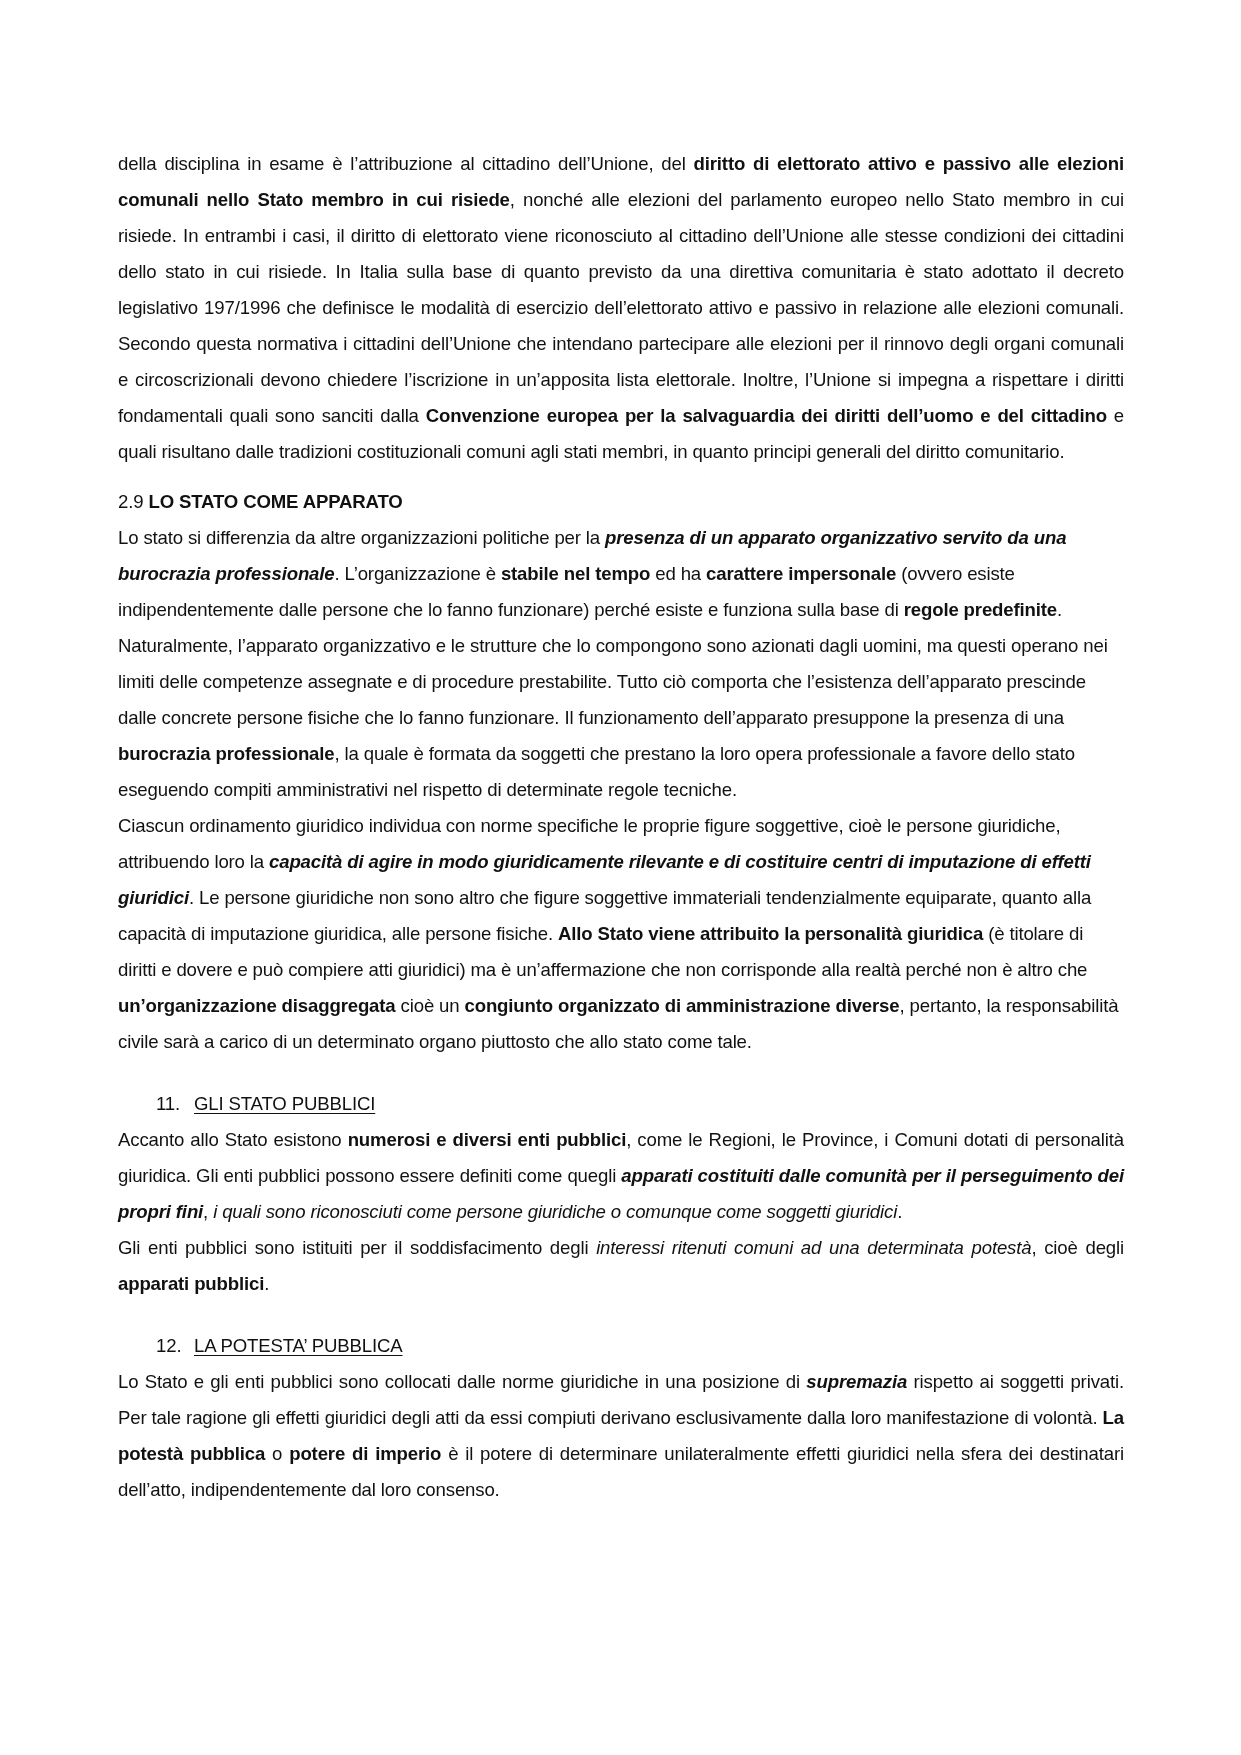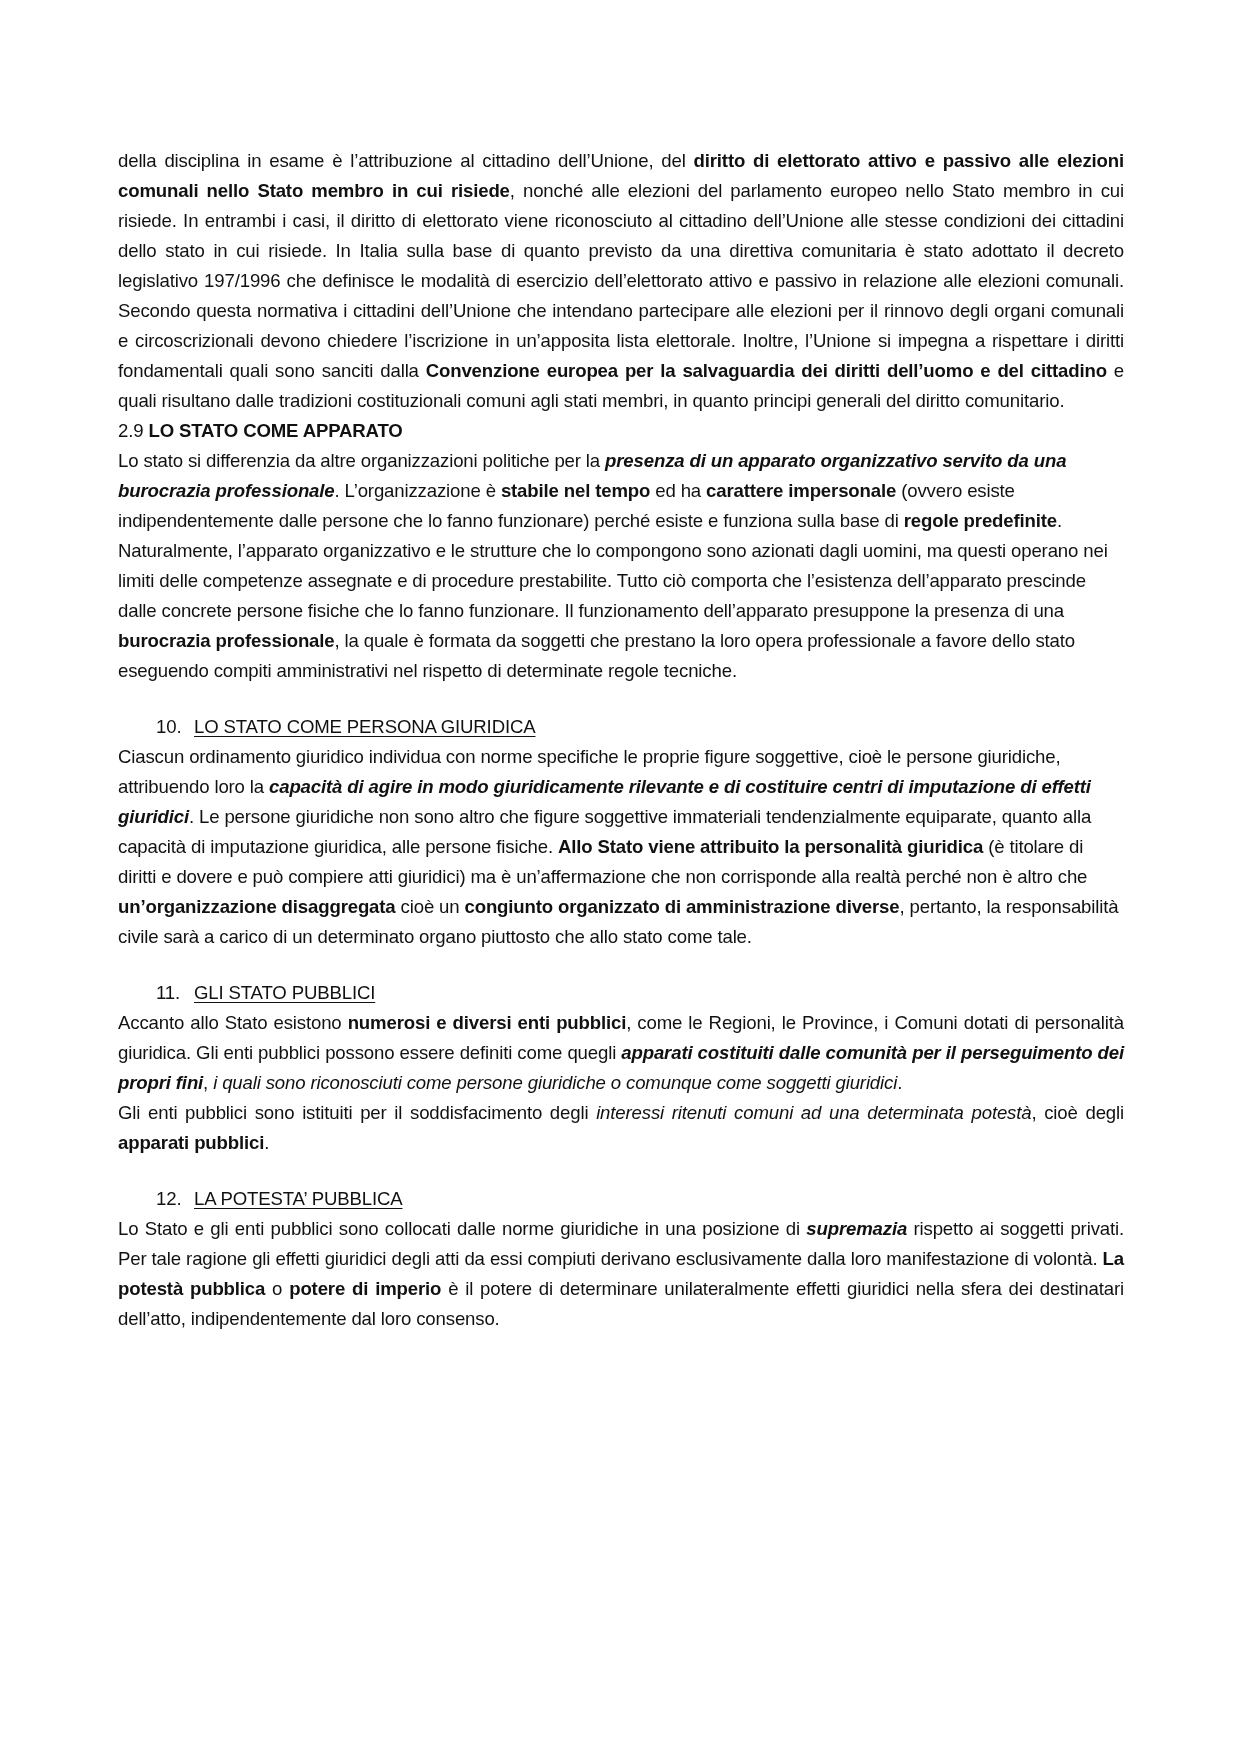--- a/index.html
+++ b/index.html
@@ -16,28 +16,28 @@
       color: #111111;
     }
     .page {
       position: absolute;
       left: 118px;
       top: 146px;
       width: 1006px;
     }
     .p {
       font-size: 18.6px;
-      line-height: 30px;
+      line-height: 36px;
       margin: 0;
       letter-spacing: -0.15px;
     }
     .just {
       text-align: justify;
     }
-    .gap-sm { }
+    .gap-sm { margin-top: 14px; }
     .gap-lg { margin-top: 26px; }
     .heading-num {
       display: inline-block;
       width: 38px;
       text-align: left;
     }
     .indented {
       padding-left: 38px;
     }
     .u { text-decoration: underline; text-underline-offset: 3px; }
@@ -50,23 +50,20 @@
 <div class="page">
 
   <p class="p just">della disciplina in esame è l’attribuzione al cittadino dell’Unione, del <b>diritto di elettorato attivo e passivo alle elezioni comunali nello Stato membro in cui risiede</b>, nonché alle elezioni del parlamento europeo nello Stato membro in cui risiede. In entrambi i casi, il diritto di elettorato viene riconosciuto al cittadino dell’Unione alle stesse condizioni dei cittadini dello stato in cui risiede. In Italia sulla base di quanto previsto da una direttiva comunitaria è stato adottato il decreto legislativo 197/1996 che definisce le modalità di esercizio dell’elettorato attivo e passivo in relazione alle elezioni comunali. Secondo questa normativa i cittadini dell’Unione che intendano partecipare alle elezioni per il rinnovo degli organi comunali e circoscrizionali devono chiedere l’iscrizione in un’apposita lista elettorale. Inoltre, l’Unione si impegna a rispettare i diritti fondamentali quali sono sanciti dalla <b>Convenzione europea per la salvaguardia dei diritti dell’uomo e del cittadino</b> e quali risultano dalle tradizioni costituzionali comuni agli stati membri, in quanto principi generali del diritto comunitario.</p>
 
   <p class="p gap-sm">
     <span>2.9 </span><b>LO STATO COME APPARATO</b>
   </p>
 
   <p class="p">Lo stato si differenzia da altre organizzazioni politiche per la <b><i>presenza di un apparato organizzativo servito da una burocrazia professionale</i></b>. L’organizzazione è <b>stabile nel tempo</b> ed ha <b>carattere impersonale</b> (ovvero esiste indipendentemente dalle persone che lo fanno funzionare) perché esiste e funziona sulla base di <b>regole predefinite</b>. Naturalmente, l’apparato organizzativo e le strutture che lo compongono sono azionati dagli uomini, ma questi operano nei limiti delle competenze assegnate e di procedure prestabilite. Tutto ciò comporta che l’esistenza dell’apparato prescinde dalle concrete persone fisiche che lo fanno funzionare. Il funzionamento dell’apparato presuppone la presenza di una <b>burocrazia professionale</b>, la quale è formata da soggetti che prestano la loro opera professionale a favore dello stato eseguendo compiti amministrativi nel rispetto di determinate regole tecniche.</p>
 
-  <p class="p gap-lg indented">
-    <span class="heading-num">10.</span><span class="u">LO STATO COME PERSONA GIURIDICA</span>
-  </p>
   <p class="p">Ciascun ordinamento giuridico individua con norme specifiche le proprie figure soggettive, cioè le persone giuridiche, attribuendo loro la <b><i>capacità di agire in modo giuridicamente rilevante e di costituire centri di imputazione di effetti giuridici</i></b>. Le persone giuridiche non sono altro che figure soggettive immateriali tendenzialmente equiparate, quanto alla capacità di imputazione giuridica, alle persone fisiche. <b>Allo Stato viene attribuito la personalità giuridica</b> (è titolare di diritti e dovere e può compiere atti giuridici) ma è un’affermazione che non corrisponde alla realtà perché non è altro che <b>un’organizzazione disaggregata</b> cioè un <b>congiunto organizzato di amministrazione diverse</b>, pertanto, la responsabilità civile sarà a carico di un determinato organo piuttosto che allo stato come tale.</p>
 
   <p class="p gap-lg indented">
     <span class="heading-num">11.</span><span class="u">GLI STATO PUBBLICI</span>
   </p>
   <p class="p just">Accanto allo Stato esistono <b>numerosi e diversi enti pubblici</b>, come le Regioni, le Province, i Comuni dotati di personalità giuridica. Gli enti pubblici possono essere definiti come quegli <b><i>apparati costituiti dalle comunità per il perseguimento dei propri fini</i></b>, <i>i quali sono riconosciuti come persone giuridiche o comunque come soggetti giuridici</i>.</p>
   <p class="p just">Gli enti pubblici sono istituiti per il soddisfacimento degli <i>interessi ritenuti comuni ad una determinata potestà</i>, cioè degli <b>apparati pubblici</b>.</p>
 
   <p class="p gap-lg indented">
     <span class="heading-num">12.</span><span class="u">LA POTESTA’ PUBBLICA</span>

